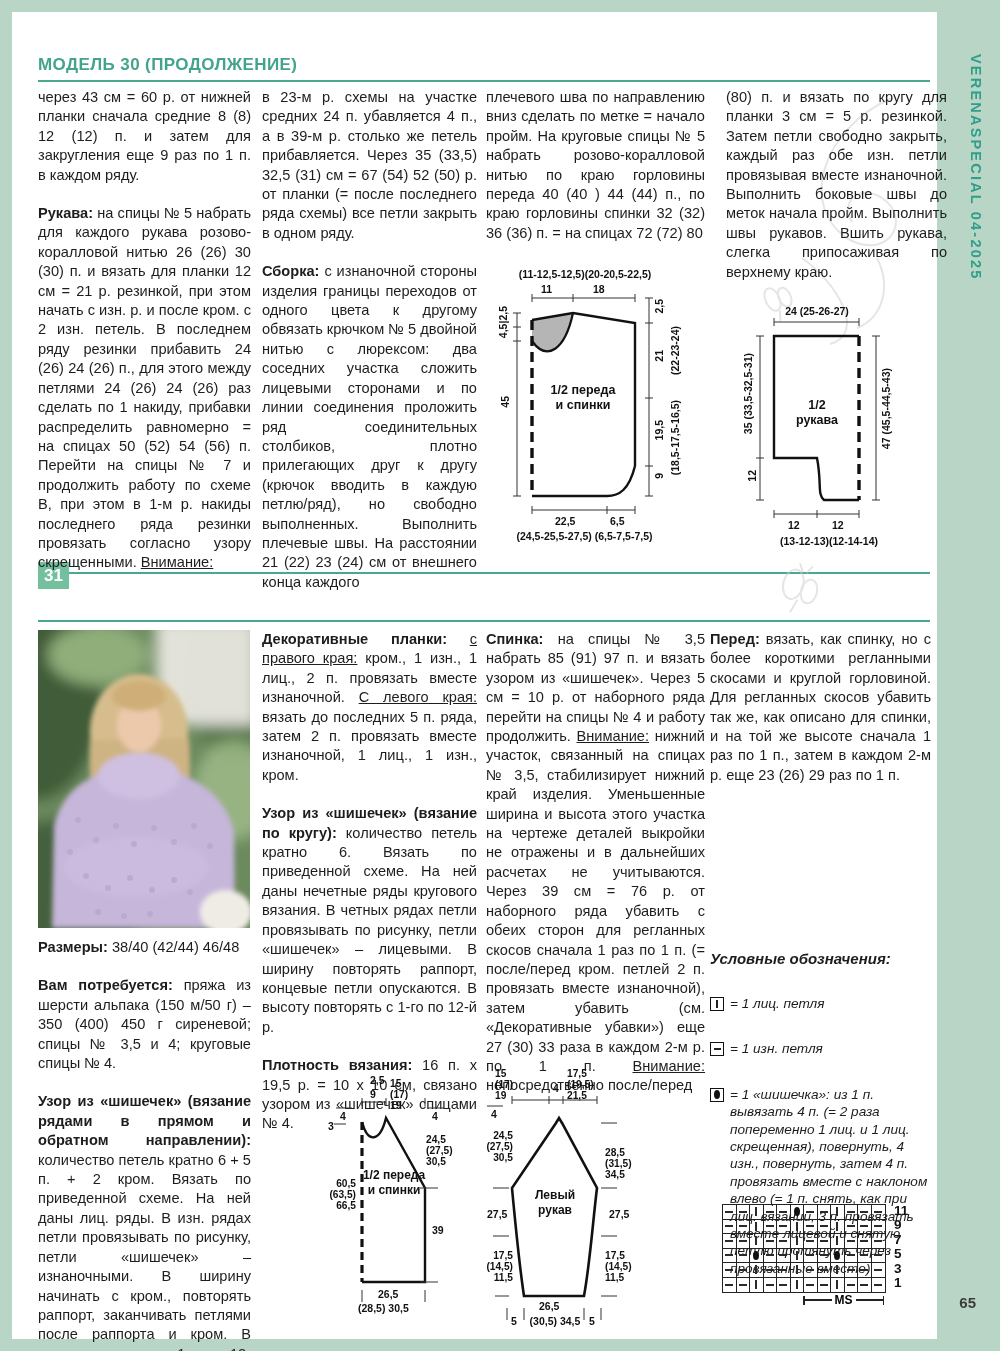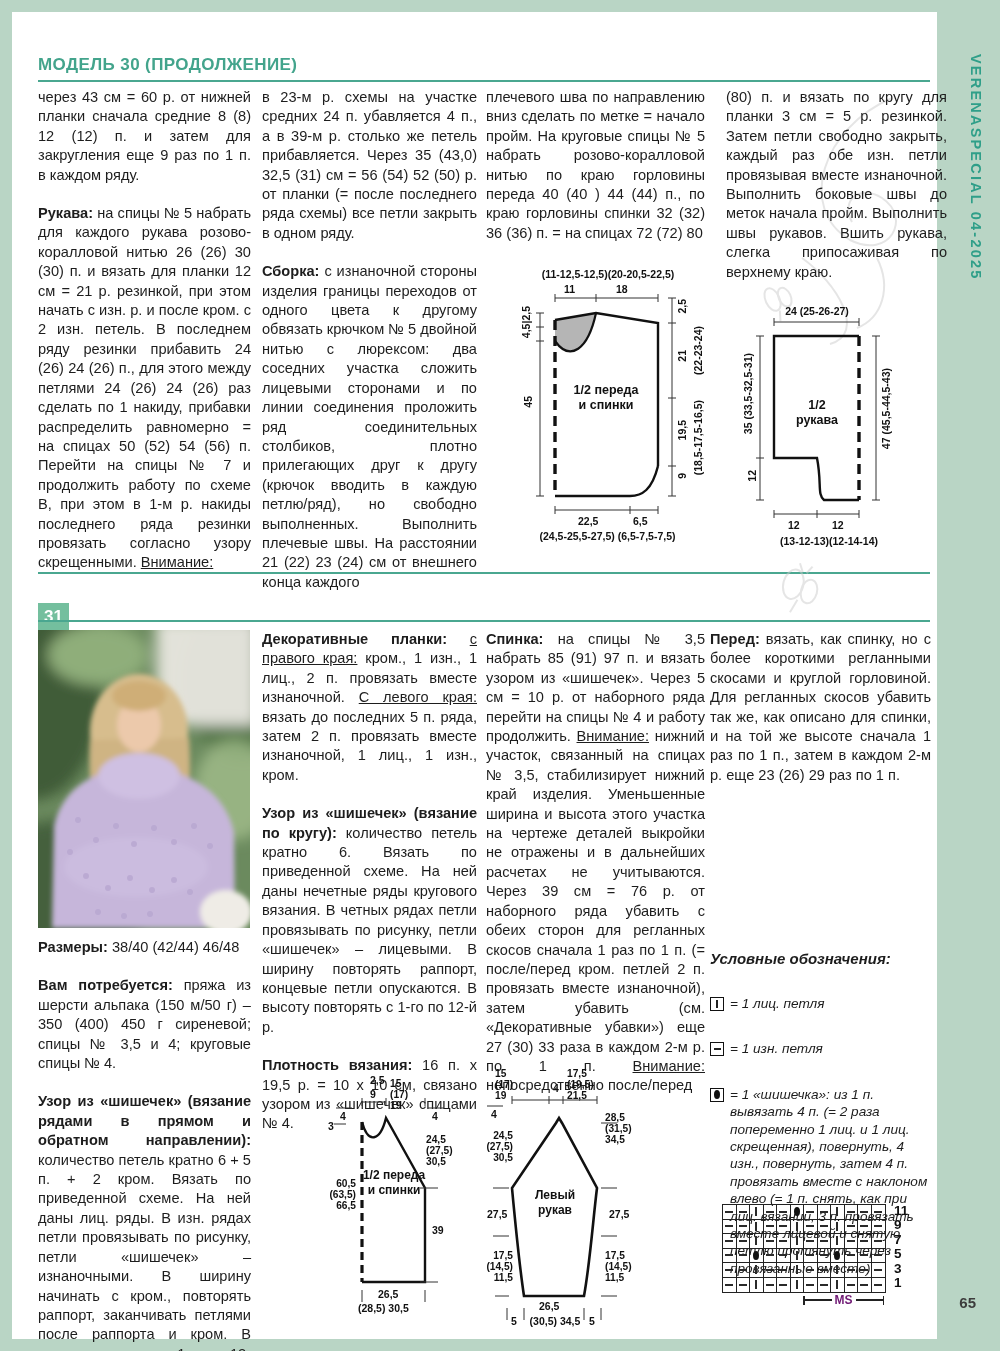--- a/index.html
+++ b/index.html
@@ -2,21 +2,21 @@
 <html><head>
 <meta charset="utf-8">
 <style>
   html,body{margin:0;padding:0;background:#888;}
   .page{position:relative;width:1000px;height:1351px;background:#b9d5c5;overflow:hidden;
         font-family:"Liberation Sans",sans-serif;color:#1d1d1d;}
   .inner{position:absolute;left:12px;top:12px;width:925px;height:1327px;background:#ffffff;}
   
   .h-model{position:absolute;left:38px;top:55px;font-size:17px;font-weight:bold;color:#43a48c;letter-spacing:.4px;}
   .rule{position:absolute;left:38px;width:892px;height:2px;background:#4aa790;}
-  .badge{position:absolute;left:38px;top:603px;width:31px;height:27px;background:#74bf9e;color:#fff;
+  .badge{position:absolute;left:38px;top:562px;width:31px;height:27px;background:#74bf9e;color:#fff;
          font-size:17px;font-weight:bold;display:flex;align-items:center;justify-content:center;}
   .h-sec31{position:absolute;left:79px;top:585px;font-size:19px;font-weight:bold;color:#43a48c;letter-spacing:.4px;}
   
   .col{position:absolute;text-align:justify;font-size:14.6px;line-height:19.4px;z-index:2;}
   .para{margin:0 0 19px 0;}
   .para:last-child{margin-bottom:0;}
   .seg-b{font-weight:bold;}
   .seg-u{text-decoration:underline;}
   #m30c1{left:38px;top:88px;width:213px;}
   #m30c2{left:262px;top:88px;width:215px;}
@@ -55,21 +55,21 @@
   .chart-cell:nth-child(12n){border-right:none;}
   .chart-cell:nth-last-child(-n+12){border-bottom:none;}
   .s-dash{width:8px;height:2px;background:#2a2a2a;}
   .s-bar{width:2px;height:9px;background:#2a2a2a;}
   .s-dot{width:6px;height:9px;border-radius:50%;background:#111;}
   .chart-rows{position:absolute;left:184px;top:9px;}
   .chart-rowlab{height:14.5px;font-size:13.5px;font-weight:bold;color:#111;display:flex;align-items:center;}
   .ms-bracket{position:absolute;left:93px;top:101px;width:81px;display:flex;align-items:center;}
   .ms-tick{width:1.5px;height:9px;background:#222;}
   .ms-line{flex:1;height:1.5px;background:#222;}
-  .ms-label{font-size:12px;font-weight:bold;color:#701a75;margin:0 3px;line-height:10px;}
+  .ms-label{font-size:12px;font-weight:bold;color:#000000;margin:0 3px;line-height:10px;}
   
   .spine{position:absolute;right:16px;top:54px;writing-mode:vertical-rl;color:#2f9f89;
          font-weight:bold;font-size:14.5px;letter-spacing:2.2px;z-index:3;}
   .pageno{position:absolute;right:24px;bottom:40px;font-size:15px;font-weight:bold;color:#3d3d3d;z-index:3;}
   .photo{position:absolute;left:38px;top:630px;width:212px;height:298px;overflow:hidden;z-index:2;}
   .ornament{position:absolute;z-index:1;opacity:.5;}
 </style>
 </head>
 <body>
 
@@ -99,31 +99,31 @@
   </svg>
 
   <div class="h-model">МОДЕЛЬ 30 (ПРОДОЛЖЕНИЕ)</div>
   <div class="rule" style="top:80px;"></div>
 
   <div class="col" id="m30c1">
       <p class="para"><span>через 43 см = 60 р. от нижней планки сначала средние 8 (8) 12 (12) п. и затем для закругления еще 9 раз по 1 п. в каждом ряду.</span></p>
       <p class="para"><span class="seg-b">Рукава: </span><span>на спицы № 5 набрать для каждого рукава розово-коралловой нитью 26 (26) 30 (30) п. и вязать для планки 12 см = 21 р. резинкой, при этом начать с изн. р. и после кром. с 2 изн. петель. В последнем ряду резинки прибавить 24 (26) 24 (26) п., для этого между петлями 24 (26) 24 (26) раз сделать по 1 накиду, прибавки распределить равномерно = на спицах 50 (52) 54 (56) п. Перейти на спицы № 7 и продолжить работу по схеме В, при этом в 1-м р. накиды последнего ряда резинки провязать согласно узору скрещенными. </span><span class="seg-u">Внимание:</span></p>
     </div>
   <div class="col" id="m30c2">
-      <p class="para"><span>в 23-м р. схемы на участке средних 24 п. убавляется 4 п., а в 39-м р. столько же петель прибавляется. Через 35 (43,0) 32,5 (31) см = 56 (54) 52 (50) р. от планки (= после последнего ряда схемы) все петли закрыть в одном ряду.</span></p>
+      <p class="para"><span>в 23-м р. схемы на участке средних 24 п. убавляется 4 п., а в 39-м р. столько же петель прибавляется. Через 35 (33,5) 32,5 (31) см = 67 (54) 52 (50) р. от планки (= после последнего ряда схемы) все петли закрыть в одном ряду.</span></p>
       <p class="para"><span class="seg-b">Сборка: </span><span>с изнаночной стороны изделия границы переходов от одного цвета к другому обвязать крючком № 5 двойной нитью с люрексом: два соседних участка сложить лицевыми сторонами и по линии соединения проложить ряд соединительных столбиков, плотно прилегающих друг к другу (крючок вводить в каждую петлю/ряд), но свободно выполненных. Выполнить плечевые швы. На расстоянии 21 (22) 23 (24) см от внешнего конца каждого</span></p>
     </div>
   <div class="col" id="m30c3">
       <p class="para"><span>плечевого шва по направлению вниз сделать по метке = начало пройм. На круговые спицы № 5 набрать розово-коралловой нитью по краю горловины переда 40 (40 ) 44 (44) п., по краю горловины спинки 32 (32) 36 (36) п. = на спицах 72 (72) 80</span></p>
     </div>
   <div class="col" id="m30c4">
       <p class="para"><span>(80) п. и вязать по кругу для планки 3 см = 5 р. резинкой. Затем петли свободно закрыть, каждый раз обе изн. петли провязывая вместе изнаночной. Выполнить боковые швы до меток начала пройм. Выполнить швы рукавов. Вшить рукава, слегка припосаживая по верхнему краю.</span></p>
     </div>
 
-  <div class="diagram" style="left:500px;top:268px;width:215px;height:285px;">
+  <div class="diagram" style="left:477px;top:268px;width:215px;height:285px;">
     <svg width="215" height="285" viewBox="0 0 215 285">
       <path d="M55,52 L96,45 C88,82 70,94 55,73 Z" fill="#b5b5b5"></path>
       <path d="M55,73 C70,94 88,82 96,45" fill="none" stroke="#111" stroke-width="2.2"></path>
       <path d="M55,52 L96,45 L158,55 L158,198" fill="none" stroke="#111" stroke-width="2.4"></path>
       <path d="M158,198 C152,222 142,228 130,228 L55,228" fill="none" stroke="#111" stroke-width="2.4"></path>
       <line x1="55" y1="52" x2="55" y2="228" stroke="#111" stroke-width="3.4" stroke-dasharray="10 6"></line>
       <g stroke="#333" stroke-width="1">
         <line x1="55" y1="30" x2="158" y2="30"></line>
           <line x1="55" y1="26" x2="55" y2="34"></line>
           <line x1="96" y1="26" x2="96" y2="34"></line>
@@ -360,21 +360,21 @@
 (19,5)
 21,5</span>
     <span class="dlab" style="left:8px;top:40px;">4</span>
     <span class="stack" style="left:0;top:62px;width:30px;text-align:right;">24,5
 (27,5)
 30,5</span>
     <span class="dlab" style="left:4px;top:140px;">27,5</span>
     <span class="stack" style="left:0;top:182px;width:30px;text-align:right;">17,5
 (14,5)
 11,5</span>
-    <span class="stack" style="left:122px;top:44px;width:42px;text-align:left;">28,5
+    <span class="stack" style="left:122px;top:79px;width:42px;text-align:left;">28,5
 (31,5)
 34,5</span>
     <span class="dlab" style="left:126px;top:140px;">27,5</span>
     <span class="stack" style="left:122px;top:182px;width:42px;text-align:left;">17,5
 (14,5)
 11,5</span>
     <span class="dlab" style="left:56px;top:232px;">26,5</span>
     <span class="dlab" style="left:28px;top:247px;">5</span>
     <span class="dlab center" style="left:46px;top:247px;width:52px;">(30,5) 34,5</span>
     <span class="dlab" style="left:106px;top:247px;">5</span>

